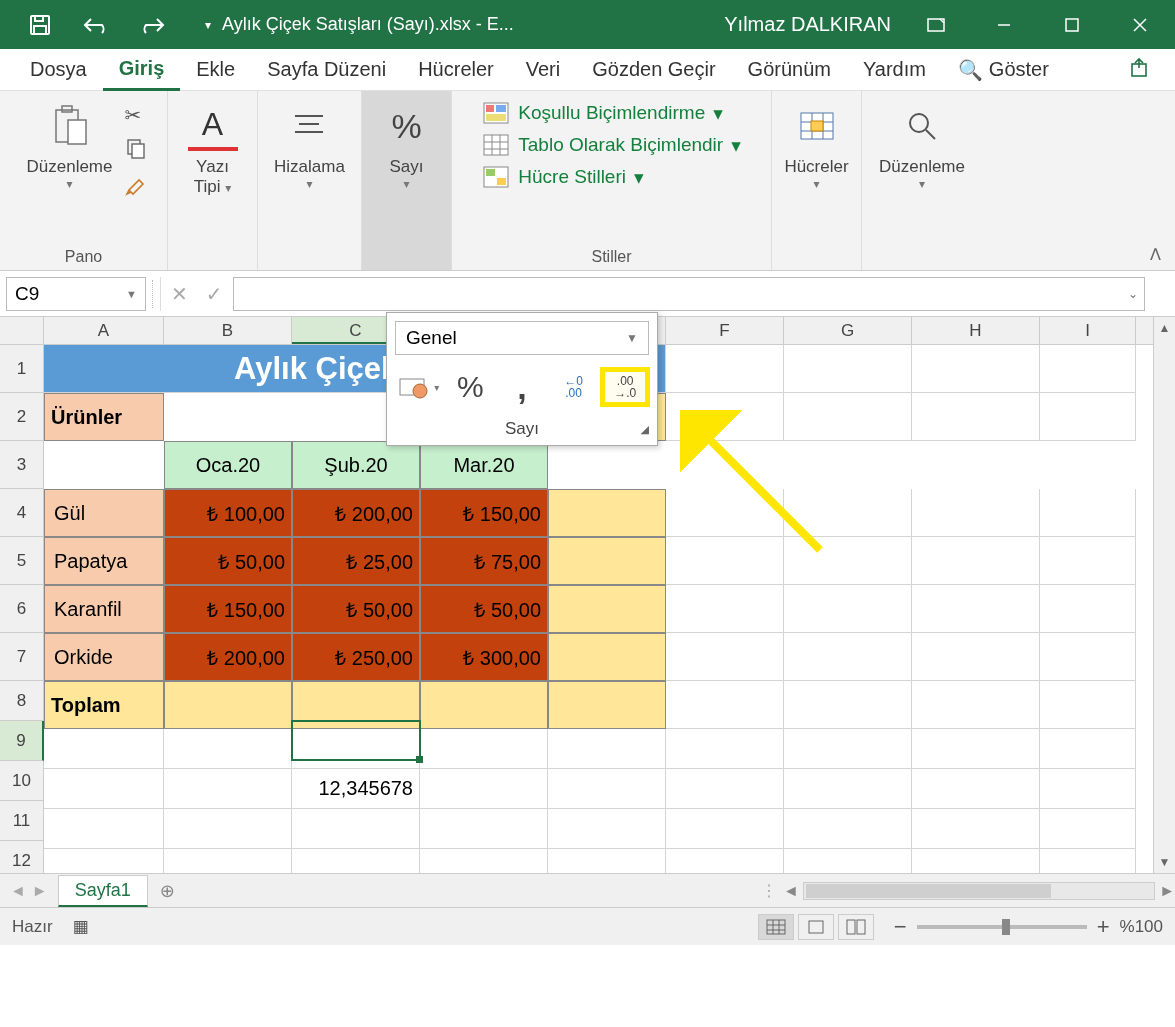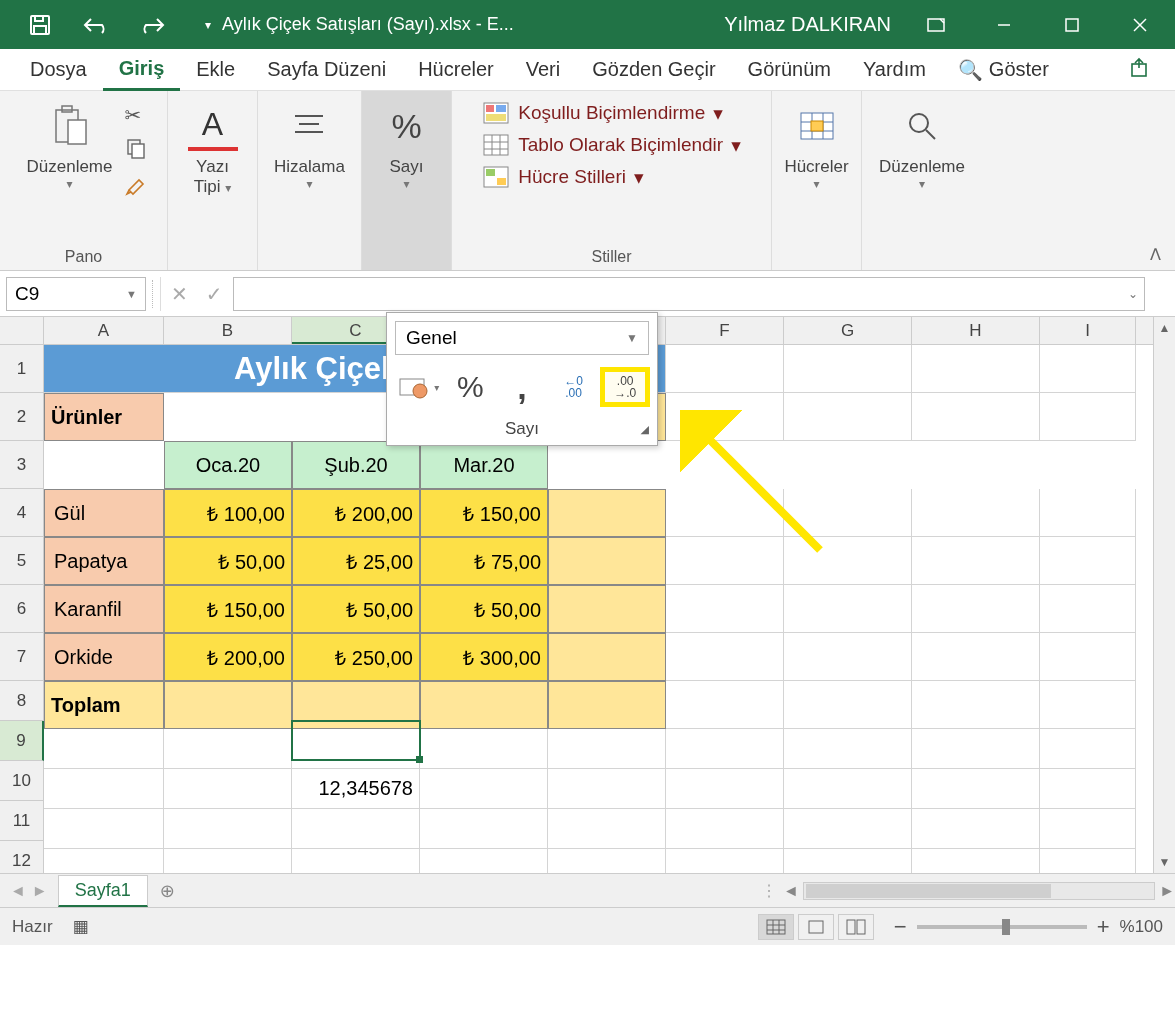--- a/index.html
+++ b/index.html
@@ -23,21 +23,21 @@
 
 .ribbon-body { background: #f3f3f3; height: 180px; display: flex; border-bottom: 1px solid #ccc; position: relative; }
 .ribbon-group { border-right: 1px solid #ddd; padding: 6px 8px 2px 8px; display: flex; flex-direction: column; align-items: center; justify-content: space-between; }
 .ribbon-group .group-content { flex: 1; display: flex; align-items: flex-start; gap: 6px; }
 .ribbon-group .group-label { font-size: 16px; color: #555; padding: 2px 0; width: 100%; text-align: center; position: relative; }
 .big-btn { display: flex; flex-direction: column; align-items: center; padding: 4px 6px; font-size: 17px; color: #444; }
 .big-btn .icon-box { width: 50px; height: 50px; display: flex; align-items: center; justify-content: center; font-size: 28px; margin-bottom: 6px; }
 .big-btn .caret { font-size: 12px; color: #777; }
 .ribbon-group.number { background: #d8d8d8; }
 .styles-list { display: flex; flex-direction: column; gap: 8px; padding: 4px 8px; }
-.styles-list .style-item { display: flex; align-items: center; gap: 8px; font-size: 19px; color: #7f1d1d; }
+.styles-list .style-item { display: flex; align-items: center; gap: 8px; font-size: 19px; color: #15803d; }
 .styles-list .style-item .ico { width: 28px; height: 24px; display: inline-flex; align-items: center; justify-content: center; }
 .collapse-ribbon { position: absolute; right: 14px; bottom: 6px; font-size: 16px; color: #666; }
 
 
 .clip-side { display: flex; flex-direction: column; gap: 10px; padding-top: 6px; font-size: 20px; color: #555; }
 
 
 .fx-row { height: 46px; display: flex; align-items: center; border-bottom: 1px solid #ccc; background: #fff; }
 .name-box { width: 140px; border: 1px solid #bbb; height: 34px; margin: 0 6px; display: flex; align-items: center; padding: 0 8px; font-size: 19px; justify-content: space-between; }
 .name-box .dd { font-size: 11px; color: #777; }
@@ -71,21 +71,21 @@
 .row-headers .rh.sel { background: #d8ead3; border-right: 2px solid #217346; }
 .cells { position: relative; }
 .cell-row { display: flex; }
 .cell { border-right: 1px solid #d4d4d4; border-bottom: 1px solid #d4d4d4; height: 48px; font-size: 20px; display: flex; align-items: center; padding: 0 6px; }
 .cell.short { height: 40px; }
 .cell.title { background: #5b9bd5; color: #fff; font-size: 31px; justify-content: center; font-weight: 700; }
 .cell.hdr-prod { background: #f8cbad; font-weight: bold; border: 1px solid #888; }
 .cell.hdr-mon { background: #c6efce; font-weight: 400; border: 1px solid #888; justify-content: center; margin-top: 48px; }
 .cell.hdr-tot { background: #ffe699; font-weight: bold; border: 1px solid #888; }
 .cell.prod { background: #f8cbad; border: 1px solid #888; padding-left: 9px; }
-.cell.val { background: #fde047; border: 1px solid #888; justify-content: flex-end; font-variant-numeric: tabular-nums; }
+.cell.val { background: #c2410c; border: 1px solid #888; justify-content: flex-end; font-variant-numeric: tabular-nums; }
 .cell.tot { background: #ffe699; border: 1px solid #888; font-weight: bold; }
 .cell.totcell { background: #ffe699; border: 1px solid #888; }
 .active-cell { position: absolute; border: 2px solid #217346; pointer-events: none; }
 .active-cell .handle { position: absolute; right: -4px; bottom: -4px; width: 7px; height: 7px; background: #217346; }
 
 .vscroll { position: absolute; right: 0; top: 0; width: 22px; height: 100%; background: #f0f0f0; border-left: 1px solid #ccc; }
 .vscroll .up, .vscroll .down { height: 22px; text-align: center; font-size: 12px; color: #666; line-height: 22px; }
 
 
 .sheet-tabs { height: 34px; background: #f0f0f0; display: flex; align-items: center; border-top: 1px solid #ccc; }

